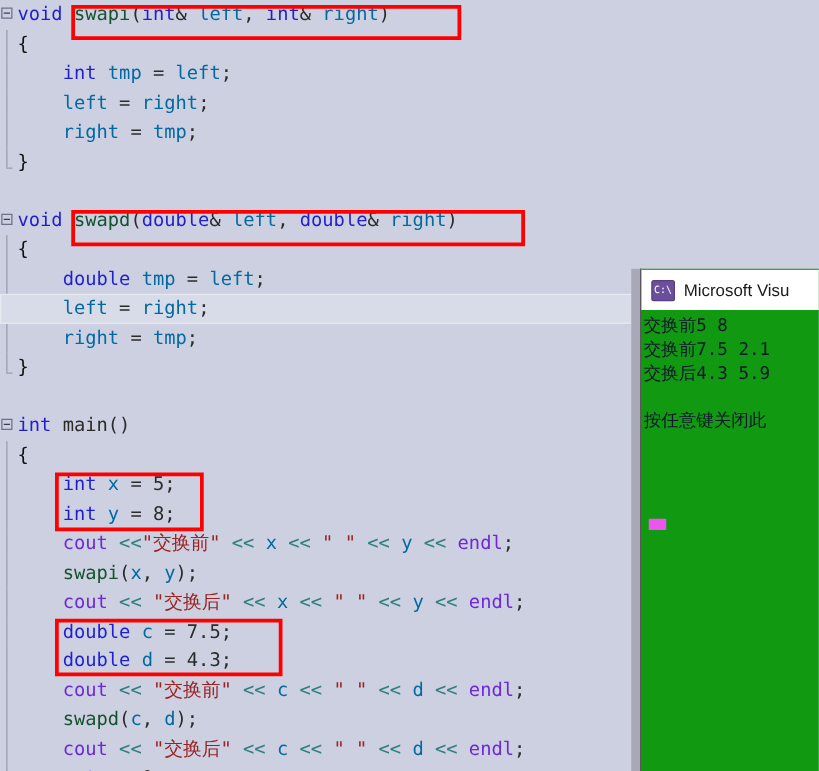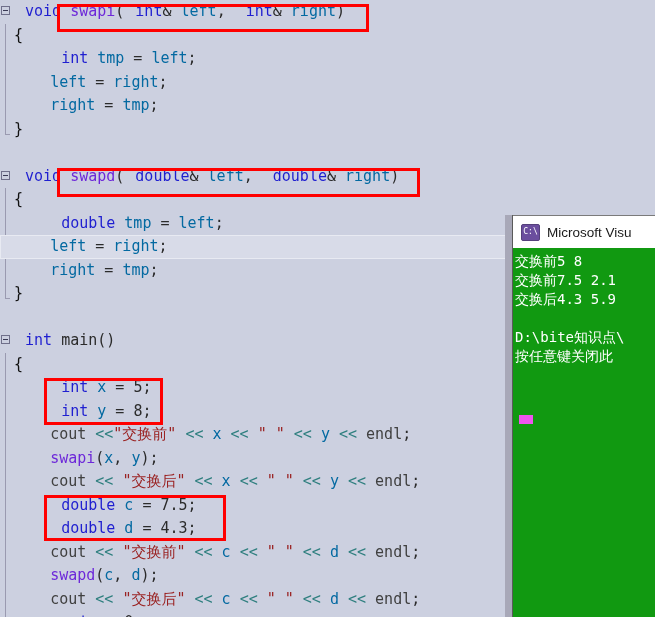--- a/index.html
+++ b/index.html
@@ -26,28 +26,28 @@
   .ln{
     position:relative;height:23.5px;padding-left:14px;
     color:#808080;
   }
   .ln.cur{
     background:#d8dbe8;
     box-shadow:inset 0 0 0 1px #e8eaf2;
   }
 
   
-  .kw{color:#1f1fd0;margin-left:11px;}
+  .kw{color:#1f1fd0;}
   .id{color:#0369a1;}
   .pl{color:#2b2b2b;}
   .str{color:#9a2222;}
   .op{color:#2f7f7f;}
-  .fn{color:#6d28d9;}
+  .fn{color:#14532d;}
   .num{color:#2b2b2b;}
-  .cout{color:#404040;}
+  .cout{color:#6d28d9;}
   .brace{color:#111;}
 
   
   .foldbox{
     position:absolute;left:1px;width:9px;height:9px;
     border:1px solid #6f6f8a;background:#ccd0e0;
     box-sizing:border-box;
   }
   .foldbox:before{
     content:"";position:absolute;left:1px;top:3px;width:5px;height:1px;
@@ -151,15 +151,15 @@
     <div class="redbox" style="left: 44px; top: 495px; width: 182px; height: 46px; border-color: rgb(255, 0, 0);"></div>
   </div>
 
 <div id="console-scrollbar"></div>
 
 <div id="console" style="background: rgb(17, 153, 17);">
   <div id="console-title">
     <div id="console-icon">C:\</div>
     <div id="console-title-text">Microsoft Visu</div>
   </div>
-  <div id="console-body" style="color: #ffffff;"><div>交换前5 8</div><div>交换前7.5 2.1</div><div>交换后4.3 5.9</div><div class="blank">&nbsp;</div><div>D:\bite知识点\</div><div>按任意键关闭此</div></div>
+  <div id="console-body" style="color: #0f172a;"><div>交换前5 8</div><div>交换前7.5 2.1</div><div>交换后4.3 5.9</div><div class="blank">&nbsp;</div><div>按任意键关闭此</div></div>
   <div id="console-cursor" style="background: rgb(238, 85, 238);"></div>
 </div>
 
 </body></html>

